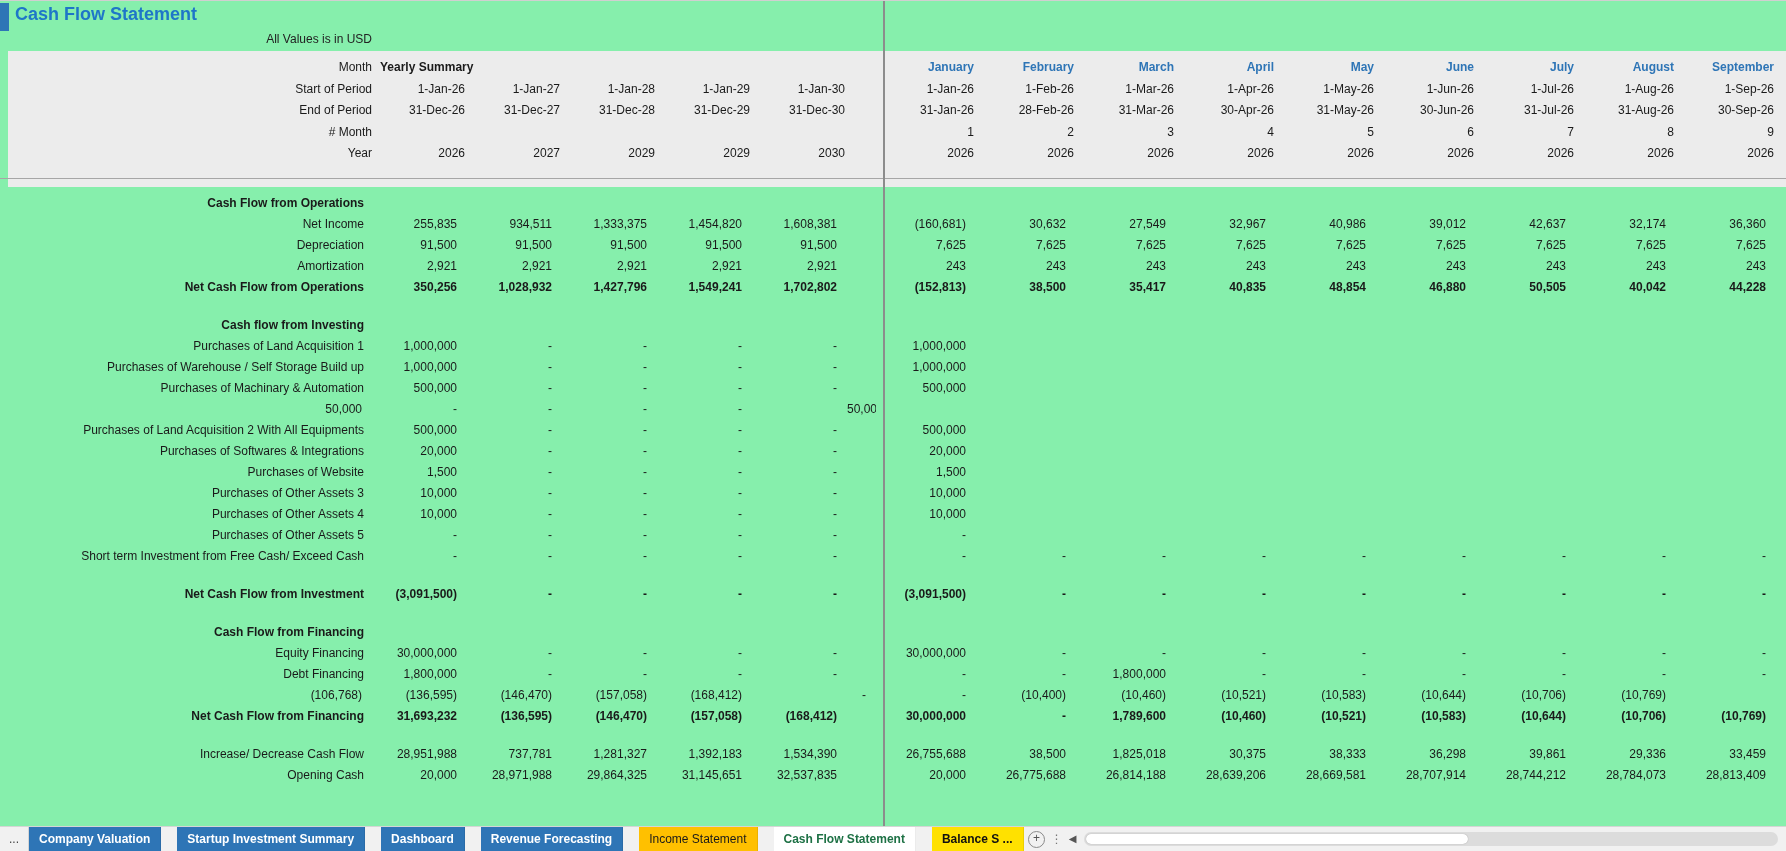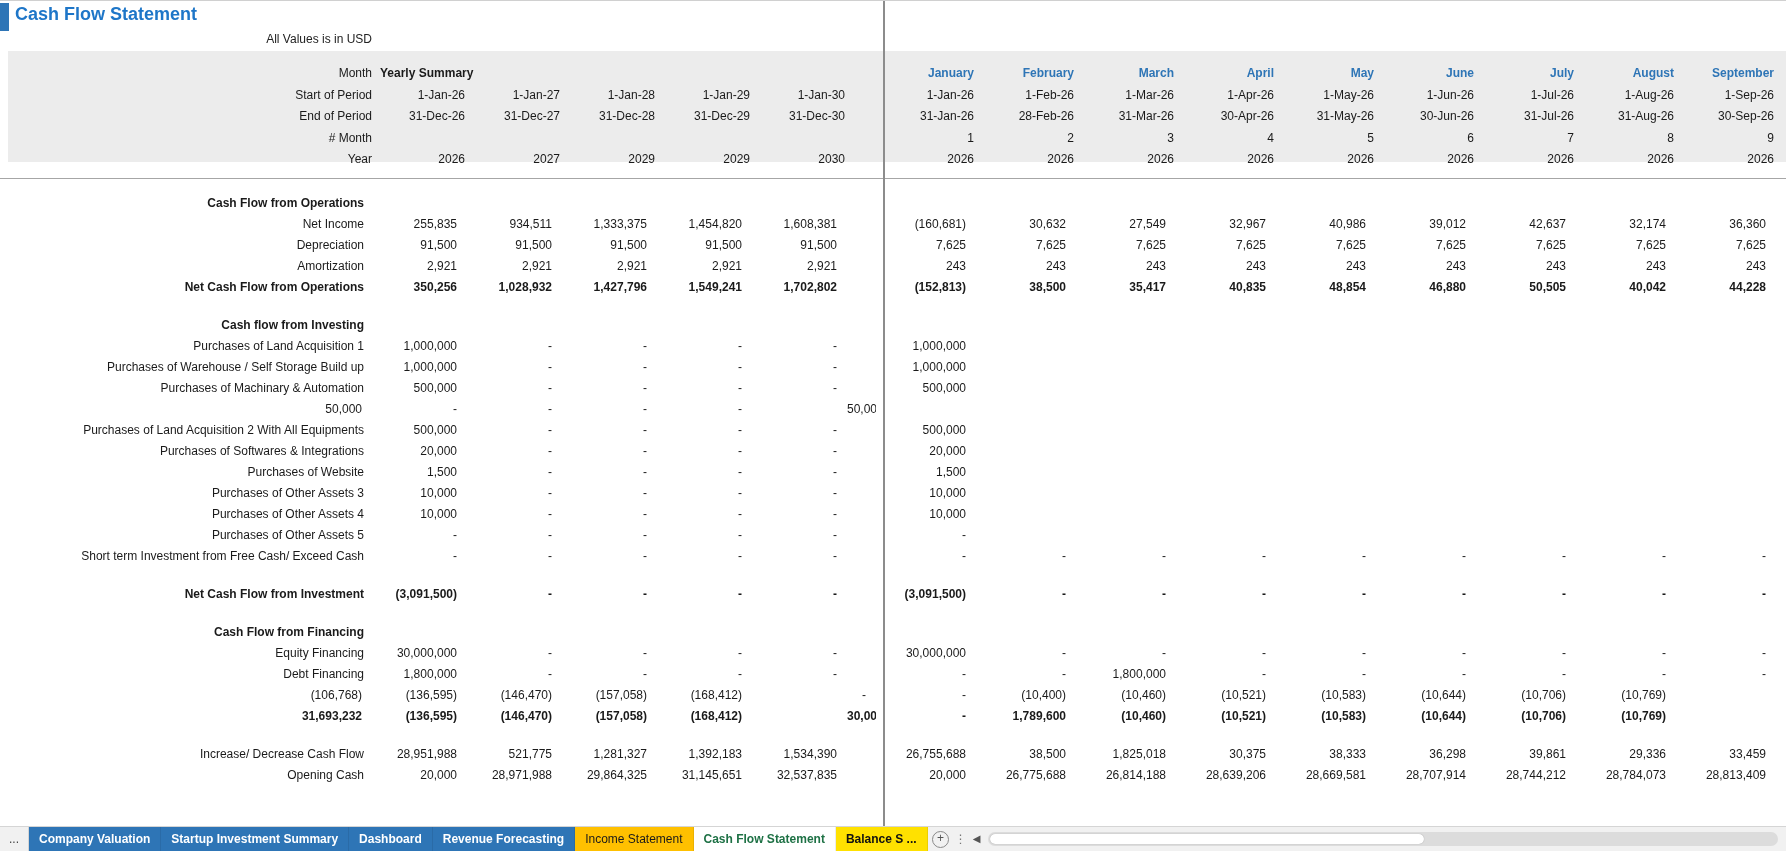--- a/index.html
+++ b/index.html
@@ -1,41 +1,41 @@
 <!DOCTYPE html>
 <html><head>
 <meta charset="utf-8">
 <style>
   html,body{margin:0;padding:0;}
   body{font-family:"Liberation Sans",sans-serif;background:#bfbfbf;}
-  .sheet{position:relative;width:1786px;height:851px;background:#ffffff;overflow:hidden;border-top:1px solid #d0d0d0;box-sizing:border-box;}
+  .sheet{position:relative;width:1786px;height:851px;background:#86efac;overflow:hidden;border-top:1px solid #d0d0d0;box-sizing:border-box;}
 
   .title-accent{position:absolute;left:0;top:2px;width:9px;height:28px;background:#2E75B6;}
   .title{position:absolute;left:15px;top:3px;margin:0;font-size:18px;font-weight:bold;color:#1E76C8;}
   .subtitle{position:absolute;left:0;top:31px;width:372px;text-align:right;font-size:12px;color:#222;}
 
-  #header-band{position:absolute;left:8px;right:0;top:50px;background:#ECECEC;padding-top:12px;height:111px;box-sizing:border-box;}
+  #header-band{position:absolute;left:8px;right:0;top:50px;background:#ECECEC;padding-top:6px;height:136px;box-sizing:border-box;}
   #body-rows{position:absolute;left:0;right:0;top:192px;}
 
   .grid-row{display:grid;grid-template-columns:372px repeat(5,95px) 29px repeat(9,100px);height:21px;line-height:21px;font-size:12px;color:#1a1a1a;}
   #header-band .grid-row{height:21.5px;line-height:21.5px;}
   .cell{white-space:nowrap;overflow:hidden;}
   .label-cell{text-align:right;padding-right:8px;}
   .num{text-align:right;padding-right:10px;}
   .month-name{text-align:right;padding-right:10px;color:#2E75B6;font-weight:bold;}
   .yearly-summary{text-align:left;font-weight:bold;}
   .bold{font-weight:bold;}
   .spacer-row{height:17px;}
 
   .freeze-row-line{position:absolute;left:0;right:0;top:177px;height:1px;background:#A6A6A6;}
   .freeze-col-line{position:absolute;left:883px;top:0;bottom:25px;width:2px;background:#8C8C8C;z-index:5;}
 
   .tabbar{position:absolute;left:0;right:0;bottom:0;height:25px;background:#F1F1F1;border-top:1px solid #D5D5D5;display:flex;align-items:stretch;font-size:12px;box-sizing:border-box;z-index:6;}
   .tab-overflow{width:28px;text-align:center;line-height:24px;color:#444;border-right:1px solid #D5D5D5;cursor:pointer;}
-  .tabs{display:flex;}
+  .tabs{display:flex;gap:16px;}
   .tab{padding:0 10px;line-height:24px;white-space:nowrap;cursor:pointer;border-right:1px solid rgba(0,0,0,0.08);}
   .tab-blue{background:#2E75B6;color:#fff;font-weight:600;}
   .tab-amber{background:#FFC000;color:#1a1a1a;}
   .tab-yellow{background:#FFE100;color:#111;font-weight:bold;}
   .tab-active{background:#ffffff;color:#1E7145;font-weight:bold;}
   .add-sheet{width:26px;display:flex;align-items:center;justify-content:center;cursor:pointer;}
   .add-icon{width:15px;height:15px;border:1px solid #8a8a8a;border-radius:50%;color:#555;font-size:12px;line-height:13px;text-align:center;}
   .tab-splitter{width:14px;color:#777;text-align:center;line-height:24px;cursor:pointer;}
   .scroll-left{width:18px;color:#555;text-align:center;line-height:24px;font-size:10px;cursor:pointer;}
   .hscroll{flex:1;margin:5px 8px 5px 2px;background:#DCDCDC;border-radius:7px;position:relative;}
@@ -533,41 +533,42 @@
         <div class="cell num">-</div>
         <div class="cell num">(10,400)</div>
         <div class="cell num">(10,460)</div>
         <div class="cell num">(10,521)</div>
         <div class="cell num">(10,583)</div>
         <div class="cell num">(10,644)</div>
         <div class="cell num">(10,706)</div>
         <div class="cell num">(10,769)</div>
       </div>
       <div class="grid-row body-row">
+        <div class="cell label-cell bold">Net Cash Flow from Financing</div>
         <div class="cell num bold">31,693,232</div>
         <div class="cell num bold">(136,595)</div>
         <div class="cell num bold">(146,470)</div>
         <div class="cell num bold">(157,058)</div>
         <div class="cell num bold">(168,412)</div>
         <div class="cell gap"></div>
         <div class="cell num bold">30,000,000</div>
         <div class="cell num bold">-</div>
         <div class="cell num bold">1,789,600</div>
         <div class="cell num bold">(10,460)</div>
         <div class="cell num bold">(10,521)</div>
         <div class="cell num bold">(10,583)</div>
         <div class="cell num bold">(10,644)</div>
         <div class="cell num bold">(10,706)</div>
         <div class="cell num bold">(10,769)</div>
       </div>
       <div class="spacer-row"></div>
       <div class="grid-row body-row">
         <div class="cell label-cell">Increase/ Decrease Cash Flow</div>
         <div class="cell num">28,951,988</div>
-        <div class="cell num">521,775</div>
+        <div class="cell num">737,781</div>
         <div class="cell num">1,281,327</div>
         <div class="cell num">1,392,183</div>
         <div class="cell num">1,534,390</div>
         <div class="cell gap"></div>
         <div class="cell num">26,755,688</div>
         <div class="cell num">38,500</div>
         <div class="cell num">1,825,018</div>
         <div class="cell num">30,375</div>
         <div class="cell num">38,333</div>
         <div class="cell num">36,298</div>

